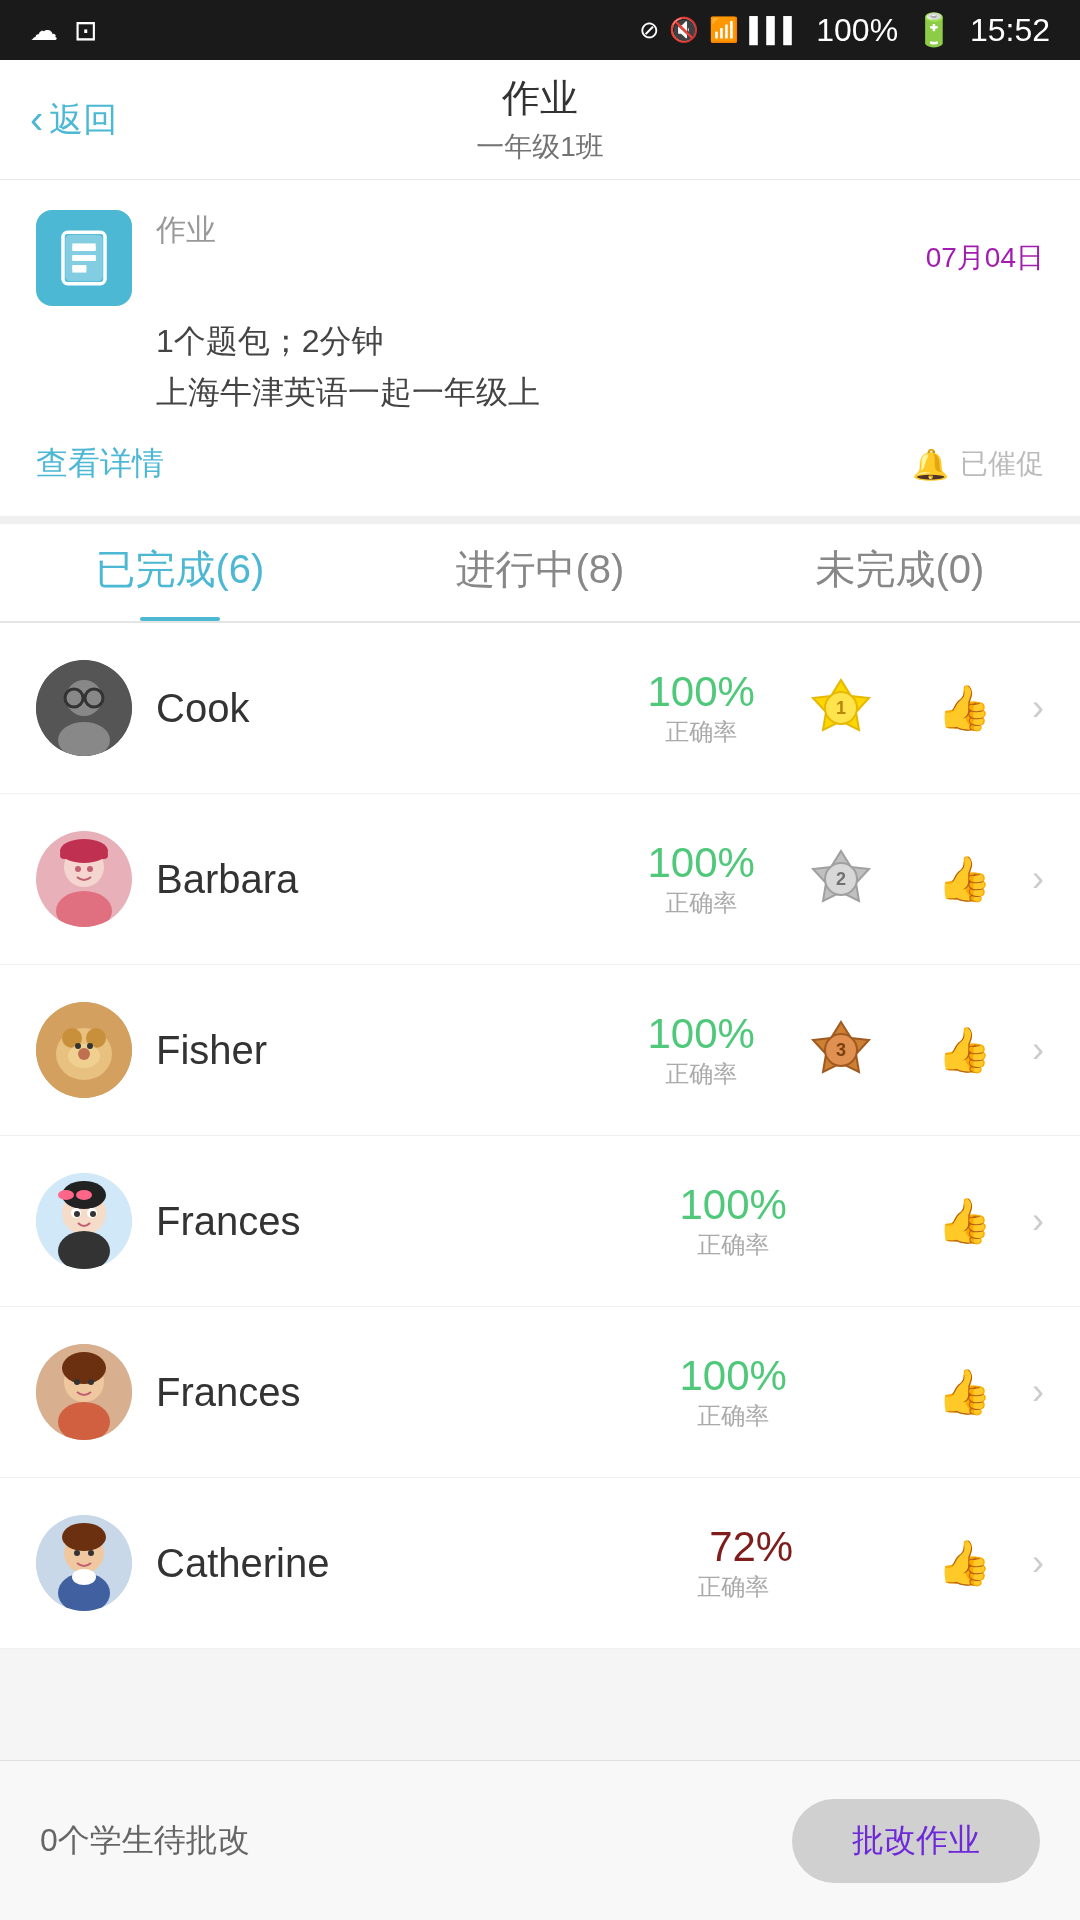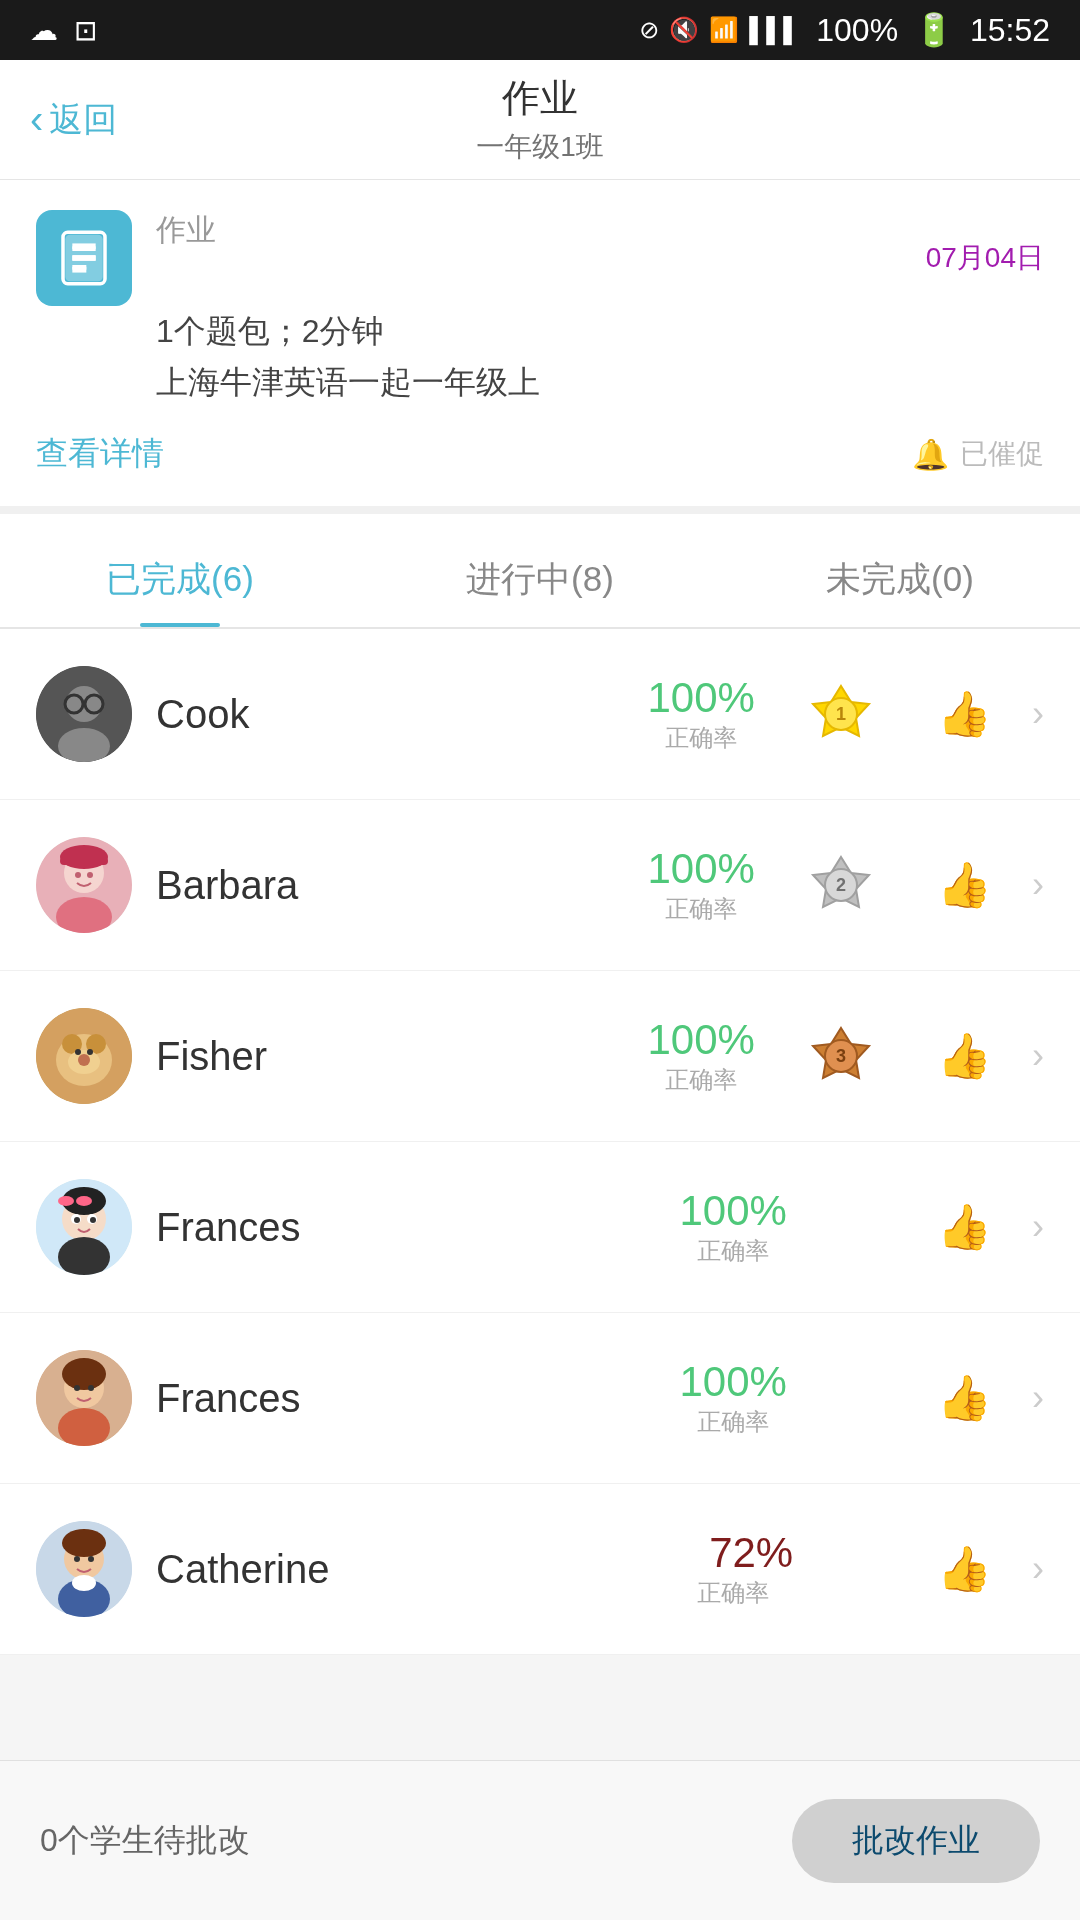--- a/index.html
+++ b/index.html
@@ -99,20 +99,21 @@
       color: #a21caf;
       margin-left: auto;
     }
     .assignment-header-row {
       display: flex;
       justify-content: space-between;
       align-items: center;
       width: 100%;
     }
     .assignment-details {
+      margin-top: 10px;
       margin-left: 120px;
     }
     .assignment-detail-text {
       font-size: 32px;
       color: #444;
       line-height: 1.6;
     }
     .assignment-footer {
       display: flex;
       justify-content: space-between;
@@ -135,22 +136,22 @@
 
     
     .tabs {
       background: white;
       display: flex;
       border-bottom: 2px solid #e5e5e5;
     }
     .tab {
       flex: 1;
       text-align: center;
-      padding: 42px 0 24px;
-      font-size: 35px;
+      padding: 18px 0 24px;
+      font-size: 40px;
       color: #888;
       cursor: pointer;
       position: relative;
     }
     .tab.active {
       color: #4db8d4;
     }
     .tab.active::after {
       content: '';
       position: absolute;
@@ -250,21 +251,21 @@
       position: fixed;
       bottom: 0;
       width: 1080px;
     }
     .pending-text {
       font-size: 32px;
       color: #666;
     }
     .grade-btn {
       background: #d0d0d0;
-      color: #0c4a6e;
+      color: #6d28d9;
       border: none;
       border-radius: 50px;
       padding: 20px 60px;
       font-size: 32px;
       cursor: pointer;
     }
   </style>
 </head>
 <body>
 

